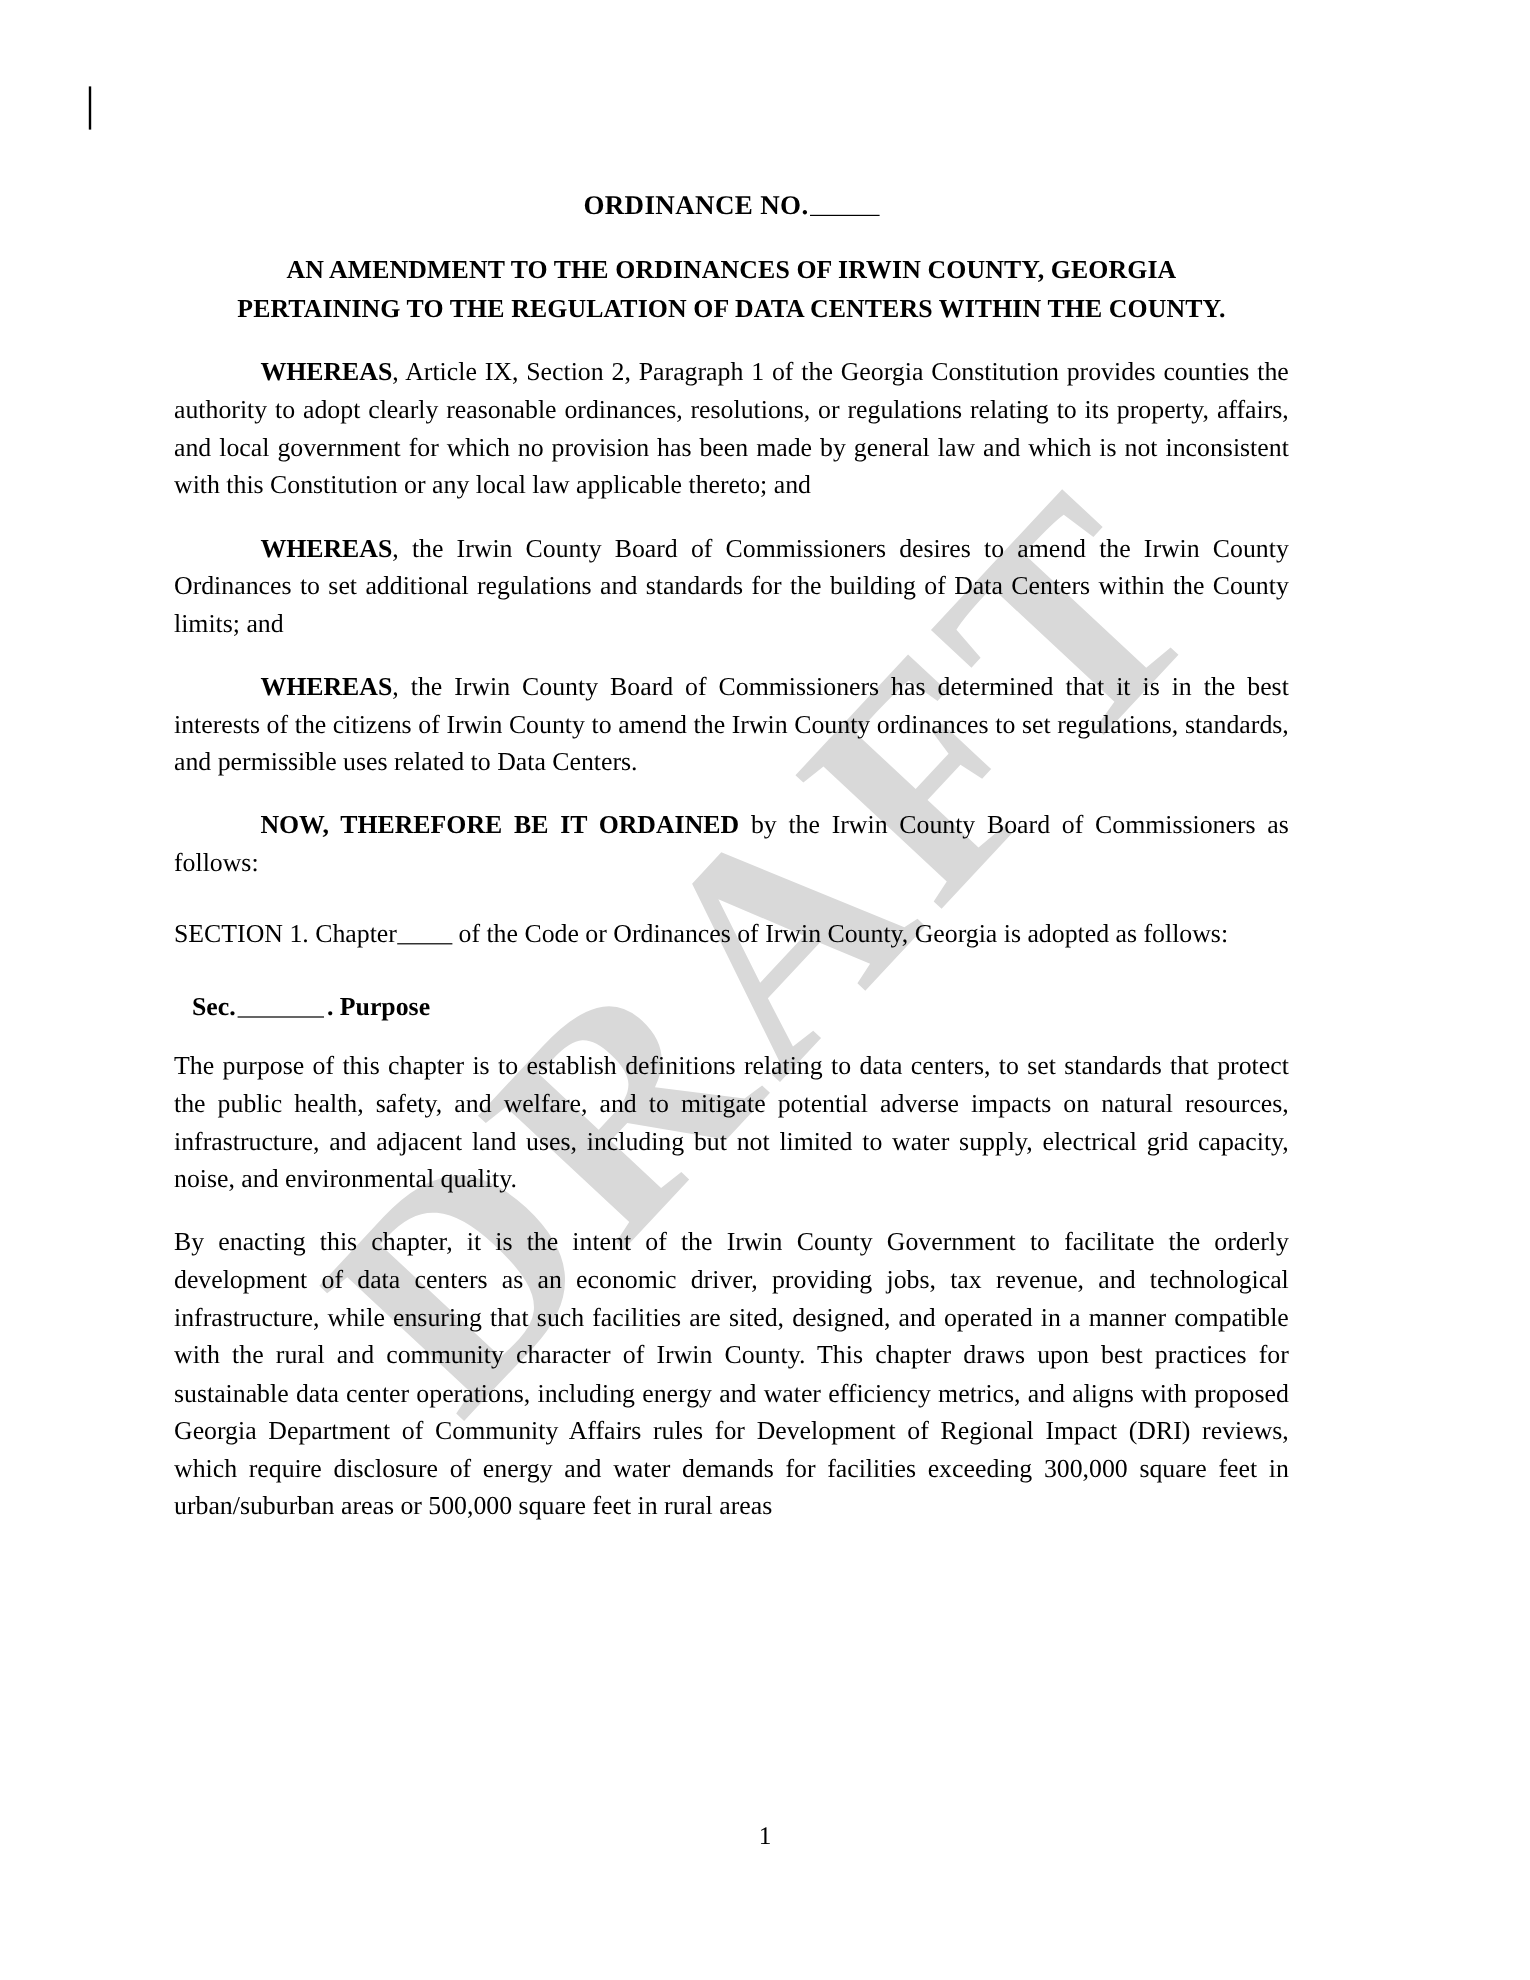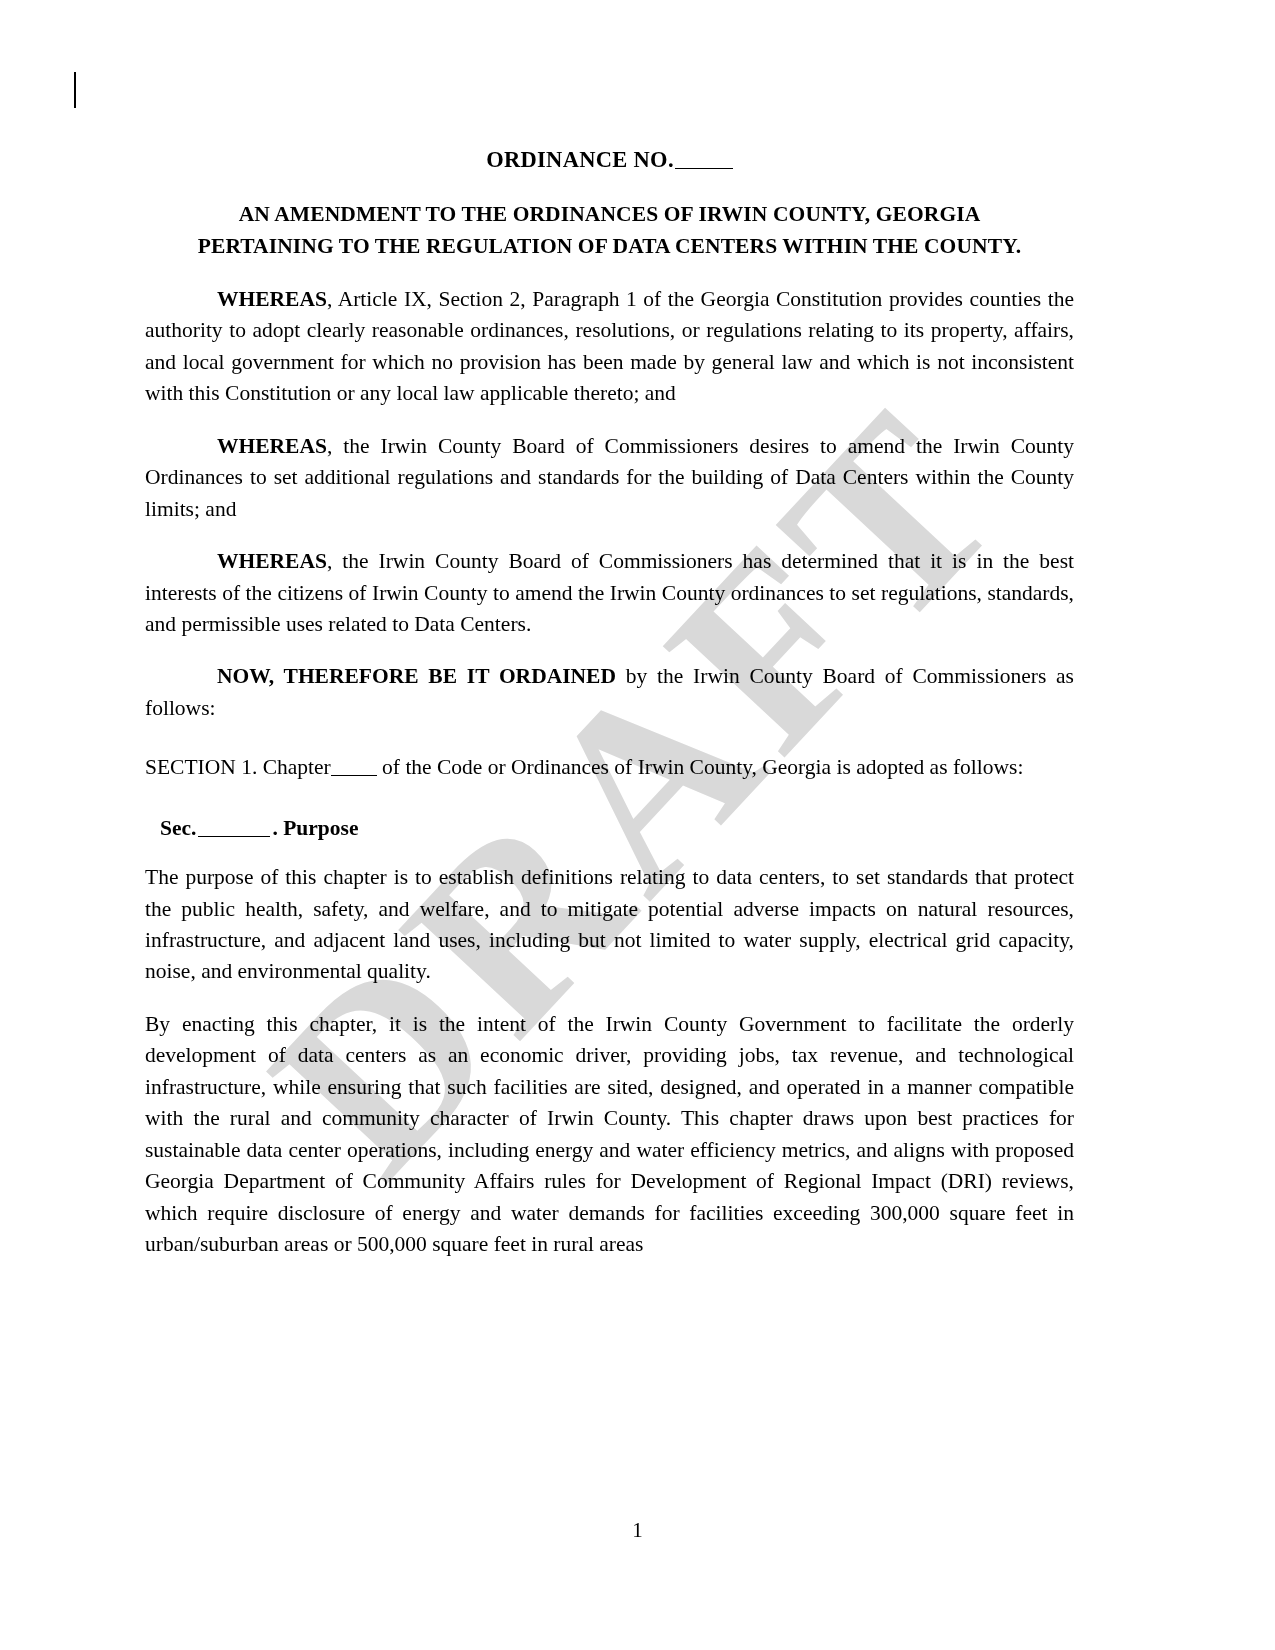--- a/index.html
+++ b/index.html
@@ -50,21 +50,21 @@
     letter-spacing: 12px;
     color: #d9d9d9;
     white-space: nowrap;
     line-height: 1;
   }
 
   
   .content {
     position: absolute;
     left: 145px;
-    top: 0;
+    top: 11px;
     width: 929px;
     z-index: 2;
   }
 
   .doc-number {
     text-align: center;
     font-weight: bold;
     font-size: 22.5px;
     letter-spacing: 0.3px;
     margin-top: 147px;

